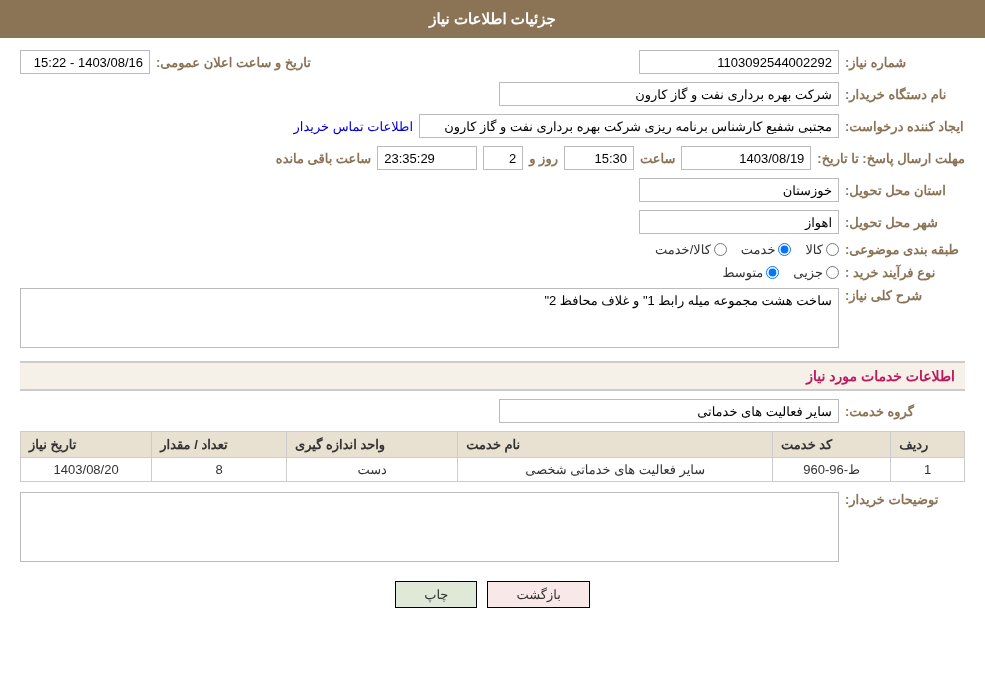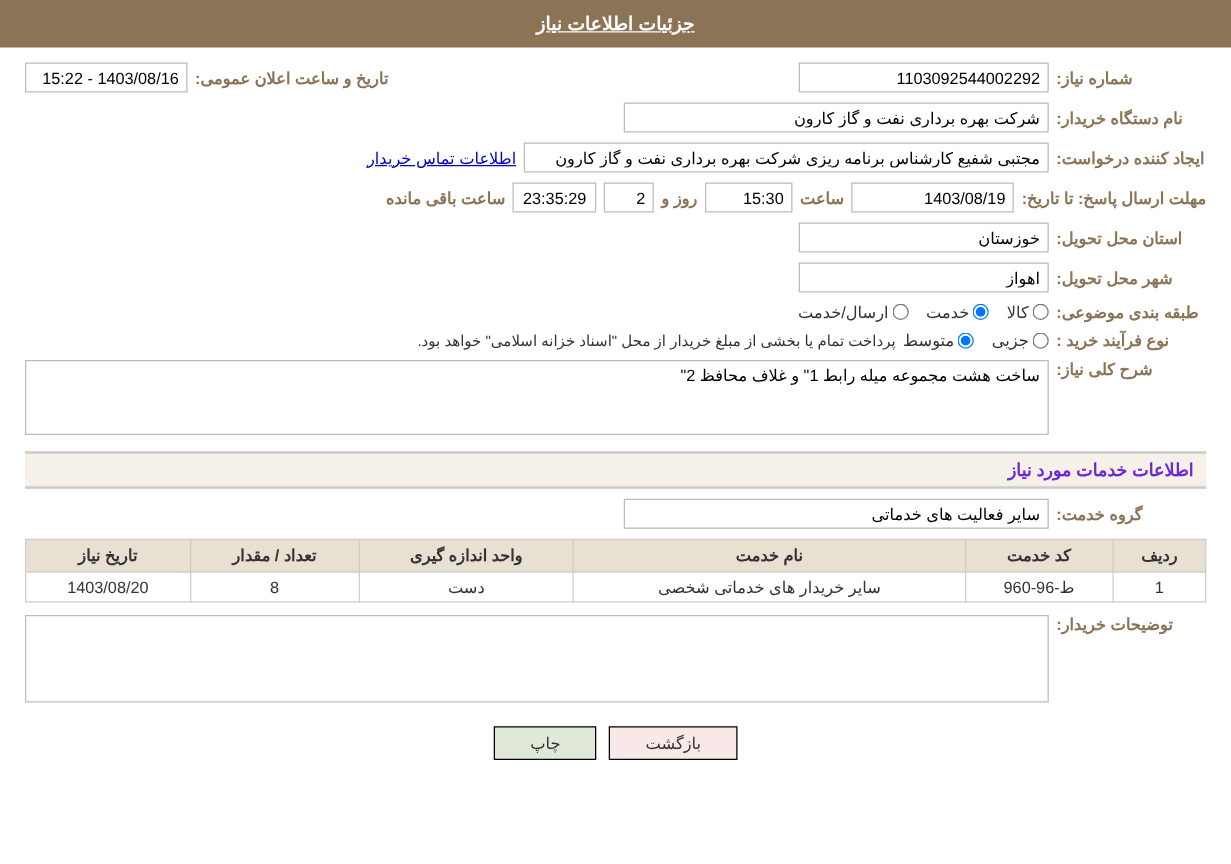--- a/index.html
+++ b/index.html
@@ -16,21 +16,20 @@
       background: #fff;
       min-height: 691px;
     }
     .page-header {
       background: #8B7355;
       color: #fff;
       text-align: center;
       padding: 10px 16px;
       font-size: 15px;
       font-weight: bold;
-      text-decoration: underline;
     }
     .content {
       padding: 12px 20px;
     }
     .form-row {
       display: flex;
       align-items: center;
       margin-bottom: 8px;
       gap: 6px;
     }
@@ -56,47 +55,46 @@
     .input-med {
       width: 200px;
     }
     .input-xs {
       width: 70px;
     }
     .input-date {
       width: 130px;
     }
     .input-timer {
-      width: 67px;
+      width: 100px;
       direction: ltr;
-      text-align: center;
+      text-align: left;
     }
     .info-link {
       color: #0000cc;
-      text-decoration: underline;
       cursor: pointer;
     }
     .radio-group {
       display: flex;
       gap: 14px;
       align-items: center;
     }
     .radio-item {
       display: flex;
       align-items: center;
       gap: 3px;
     }
     .section-title {
       background: #f5f0e8;
       border-top: 2px solid #ccc;
       border-bottom: 2px solid #ccc;
       padding: 5px 10px;
       font-size: 14px;
       font-weight: bold;
-      color: #6d28d9;
+      color: #be185d;
       margin: 10px 0 8px 0;
     }
     .textarea-field {
       border: 1px solid #bbb;
       width: 100%;
       height: 60px;
       padding: 4px 6px;
       direction: rtl;
       font-family: Tahoma, Arial, sans-serif;
       font-size: 13px;
@@ -107,21 +105,21 @@
     }
     .table-container {
       width: 100%;
       border-collapse: collapse;
       margin-bottom: 10px;
     }
     .table-container th {
       background: #e8e0d0;
       border: 1px solid #ccc;
       padding: 5px 8px;
-      text-align: center;
+      text-align: left;
       font-size: 13px;
     }
     .table-container td {
       border: 1px solid #ccc;
       padding: 4px 8px;
       text-align: center;
       font-size: 13px;
     }
     .table-container tr:nth-child(even) td {
       background: #fafafa;
@@ -217,38 +215,37 @@
         <div class="radio-item">
           <input type="radio" name="tabaqe" style="">
           <span>کالا</span>
         </div>
         <div class="radio-item">
           <input type="radio" name="tabaqe" checked="" style="">
           <span>خدمت</span>
         </div>
         <div class="radio-item">
           <input type="radio" name="tabaqe" style="">
-          <span>ارسال/خدمت</span>
+          <span>کالا/خدمت</span>
         </div>
       </div>
     </div>
 
     <div class="form-row">
       <span class="label">نوع فرآیند خرید :</span>
       <div class="radio-group">
         <div class="radio-item">
           <input type="radio" name="farayand" style="">
           <span>جزیی</span>
         </div>
         <div class="radio-item">
           <input type="radio" name="farayand" checked="" style="">
           <span>متوسط</span>
         </div>
       </div>
-      <span class="process-note">پرداخت تمام یا بخشی از مبلغ خریدار از محل "اسناد خزانه اسلامی" خواهد بود.</span>
     </div>
 
     <div class="form-row" style="align-items:flex-start; margin-top:8px;">
       <span class="label bold-label">شرح کلی نیاز:</span>
       <div class="textarea-wrap">
         <textarea class="textarea-field" readonly="" style="">ساخت هشت مجموعه میله رابط 1" و غلاف محافظ 2"</textarea>
         
       </div>
     </div>
 
@@ -267,21 +264,21 @@
           <th>نام خدمت</th>
           <th>واحد اندازه گیری</th>
           <th>تعداد / مقدار</th>
           <th>تاریخ نیاز</th>
         </tr>
       </thead>
       <tbody id="khadamat-tbody">
       <tr>
             <td>1</td>
             <td>ط-96-960</td>
-            <td>سایر خریدار های خدماتی شخصی</td>
+            <td>سایر فعالیت های خدماتی شخصی</td>
             <td>دست</td>
             <td>8</td>
             <td>1403/08/20</td>
           </tr>
         </tbody>
     </table>
 
     <div class="form-row" style="align-items:flex-start; margin-top:2px;">
       <span class="label bold-label">توضیحات خریدار:</span>
       <div class="textarea-wrap">

